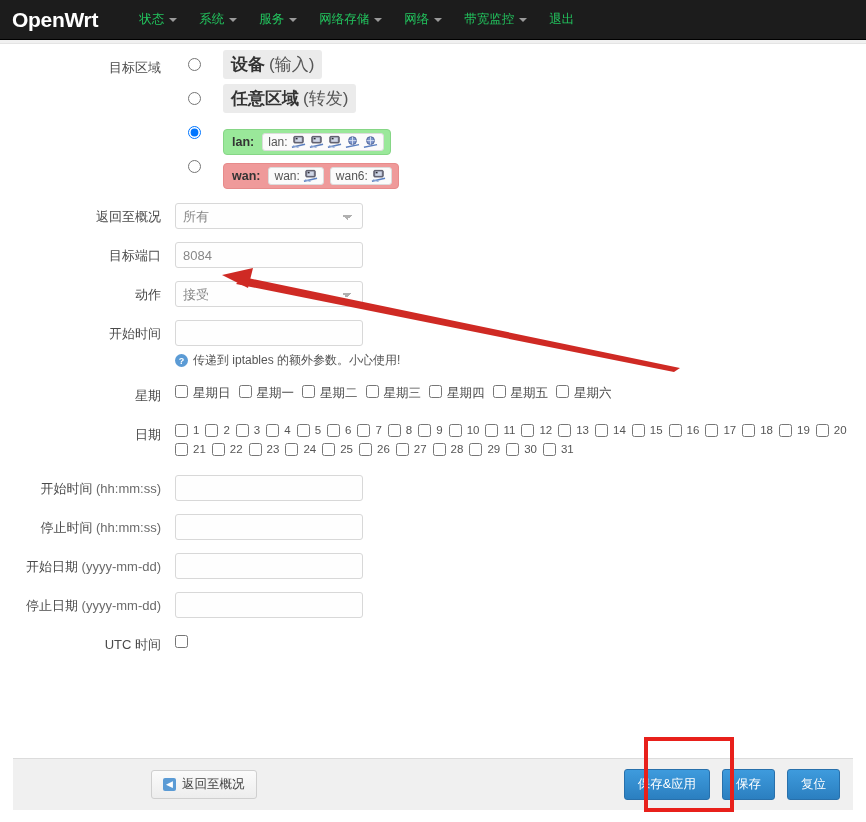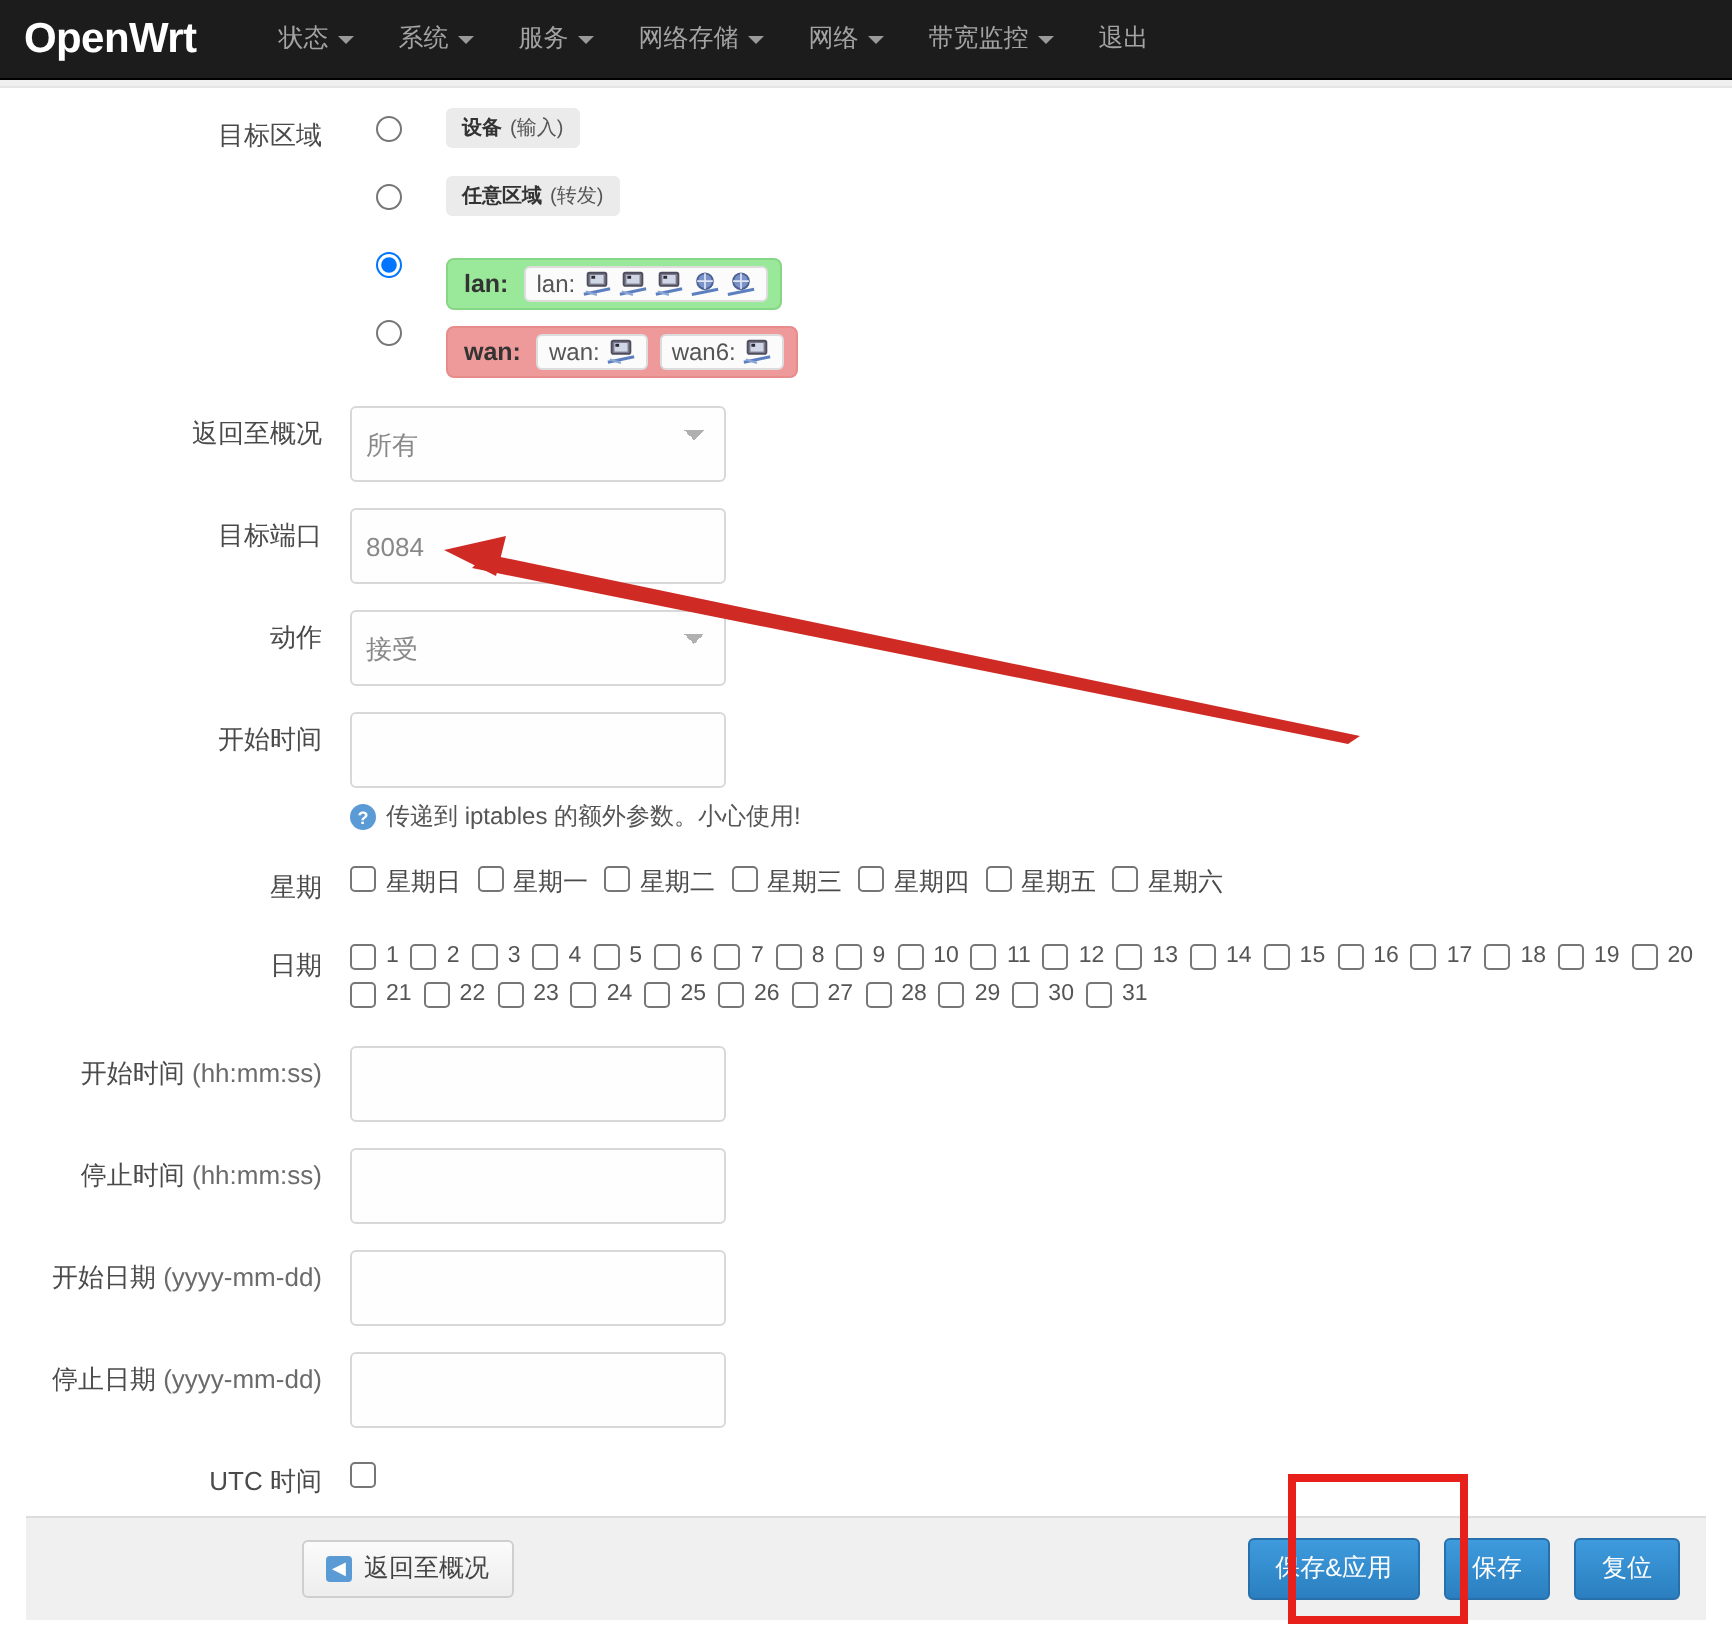--- a/index.html
+++ b/index.html
@@ -19,21 +19,21 @@
     height: 40px; background: #1c1c1c;
     display: flex; align-items: center;
     padding-left: 12px;
     border-bottom: 1px solid #000;
   }
   .brand {
     color: #ffffff; font-size: 21px; font-weight: bold;
     letter-spacing: -0.3px; margin-right: 30px;
   }
   .nav-item {
-    color: #a3a3a3; font-size: 12.5px;
+    color: #22c55e; font-size: 12.5px;
     padding: 0 11px; display: flex; align-items: center;
     height: 31px; white-space: nowrap; cursor: pointer;
   }
   .caret {
     display: inline-block; margin-left: 5px;
     border-left: 4px solid transparent; border-right: 4px solid transparent;
     border-top: 4px solid #9a9a9a;
   }
   .nav-strip { height: 4px; background: #f0f0f0; border-bottom: 1px solid #e4e4e4; }
 
@@ -42,21 +42,21 @@
   .row { display: flex; align-items: flex-start; margin-bottom: 13px; }
   .lbl {
     width: 175px; text-align: right; padding-right: 14px;
     font-size: 13px; color: #4a4a4a; padding-top: 5px;
     white-space: nowrap; flex-shrink: 0;
   }
   .lbl .hint { color: #6b6b6b; }
   .ctrl { flex: 1; }
 
   input.txt, select.sel {
-    width: 188px; height: 38px;
+    width: 188px; height: 26px;
     border: 1px solid #d8d8d8; border-radius: 3px;
     background: #fefefe; padding: 0 7px;
     font-family: inherit; font-size: 13px; color: #888;
     outline: none;
   }
   select.sel {
     -webkit-appearance: none; appearance: none;
     background-image: linear-gradient(45deg, transparent 50%, #b0b0b0 50%),
                       linear-gradient(135deg, #b0b0b0 50%, transparent 50%);
     background-position: calc(100% - 15px) 11px, calc(100% - 10px) 11px;
@@ -64,21 +64,21 @@
     background-repeat: no-repeat;
     padding-right: 24px;
   }
   input.txt::placeholder { color: #9a9a9a; }
 
   
   .zone-opt { display: flex; align-items: center; margin-bottom: 14px; height: 20px; }
   .zone-opt input[type=radio] { margin: 0 22px 0 13px; width: 13px; height: 13px; }
   .zone-plain {
     background: #ebebeb; border-radius: 3px;
-    padding: 3px 8px; font-size: 10px; color: #333;
+    padding: 3px 8px; font-size: 17px; color: #333;
   }
   .zone-plain b { font-weight: bold; }
   .zone-plain .paren { color: #555; font-weight: normal; margin-left: 4px; }
   .zone-box {
     display: inline-flex; align-items: center; gap: 6px;
     border-radius: 4px; padding: 3px 6px; margin-top: 20px;
   }
   .zone-lan { background: #9ae89a; border: 1px solid #86d686; }
   .zone-wan { background: #ef9a9a; border: 1px solid #e78b8b; }
   .zone-name { font-weight: bold; font-size: 12.5px; color: #333; padding: 0 2px; }

